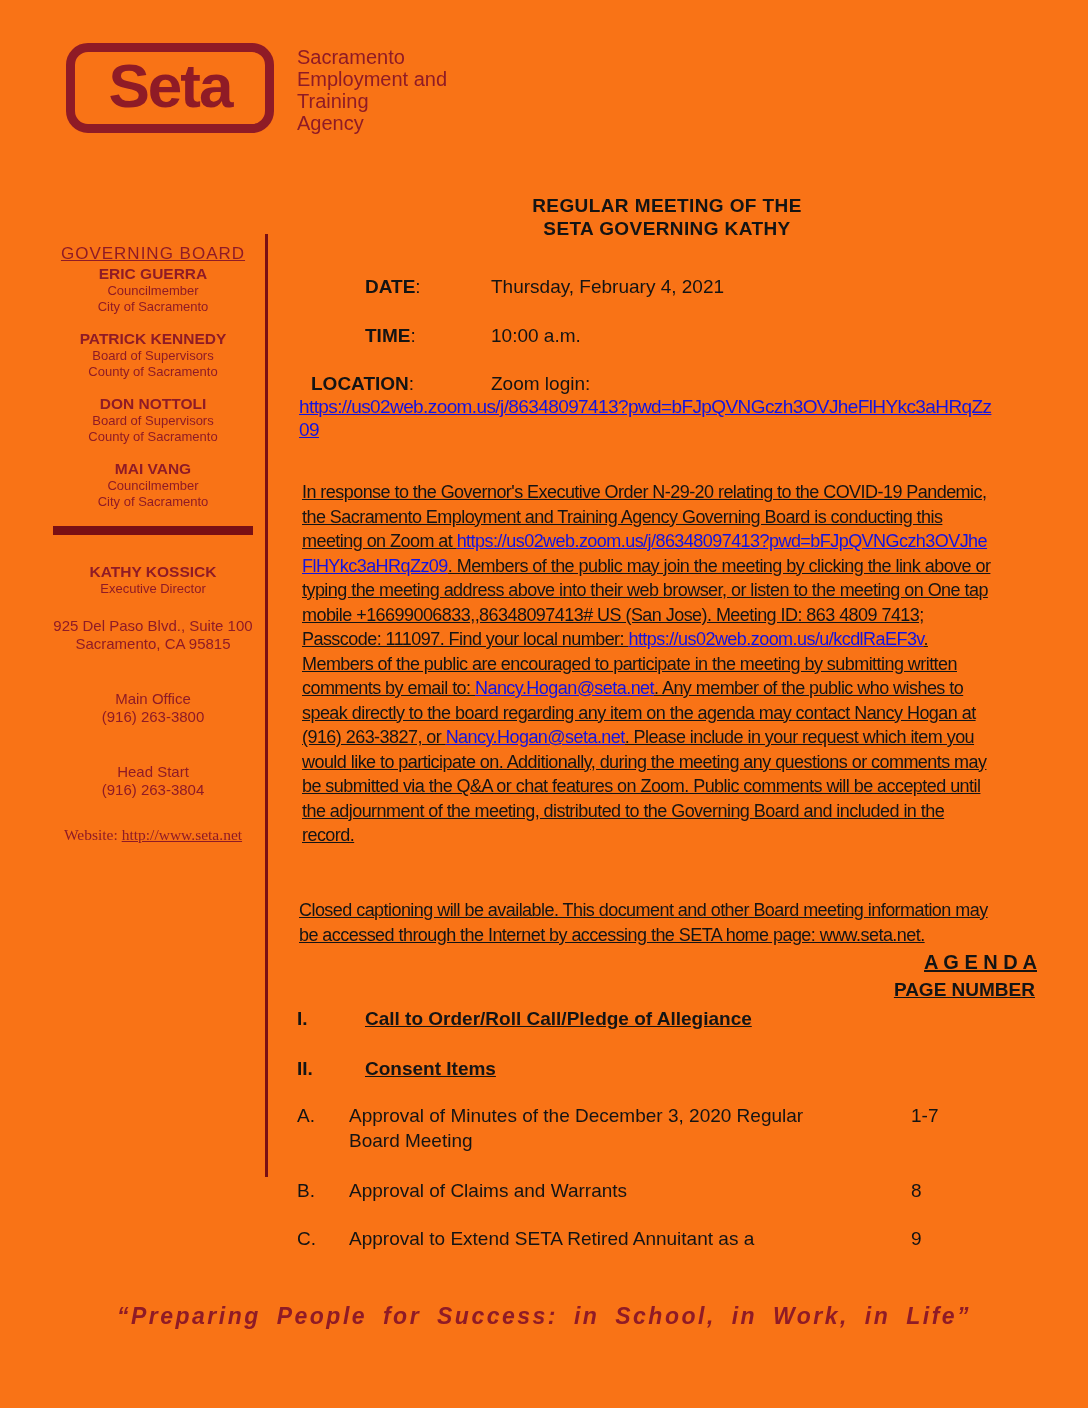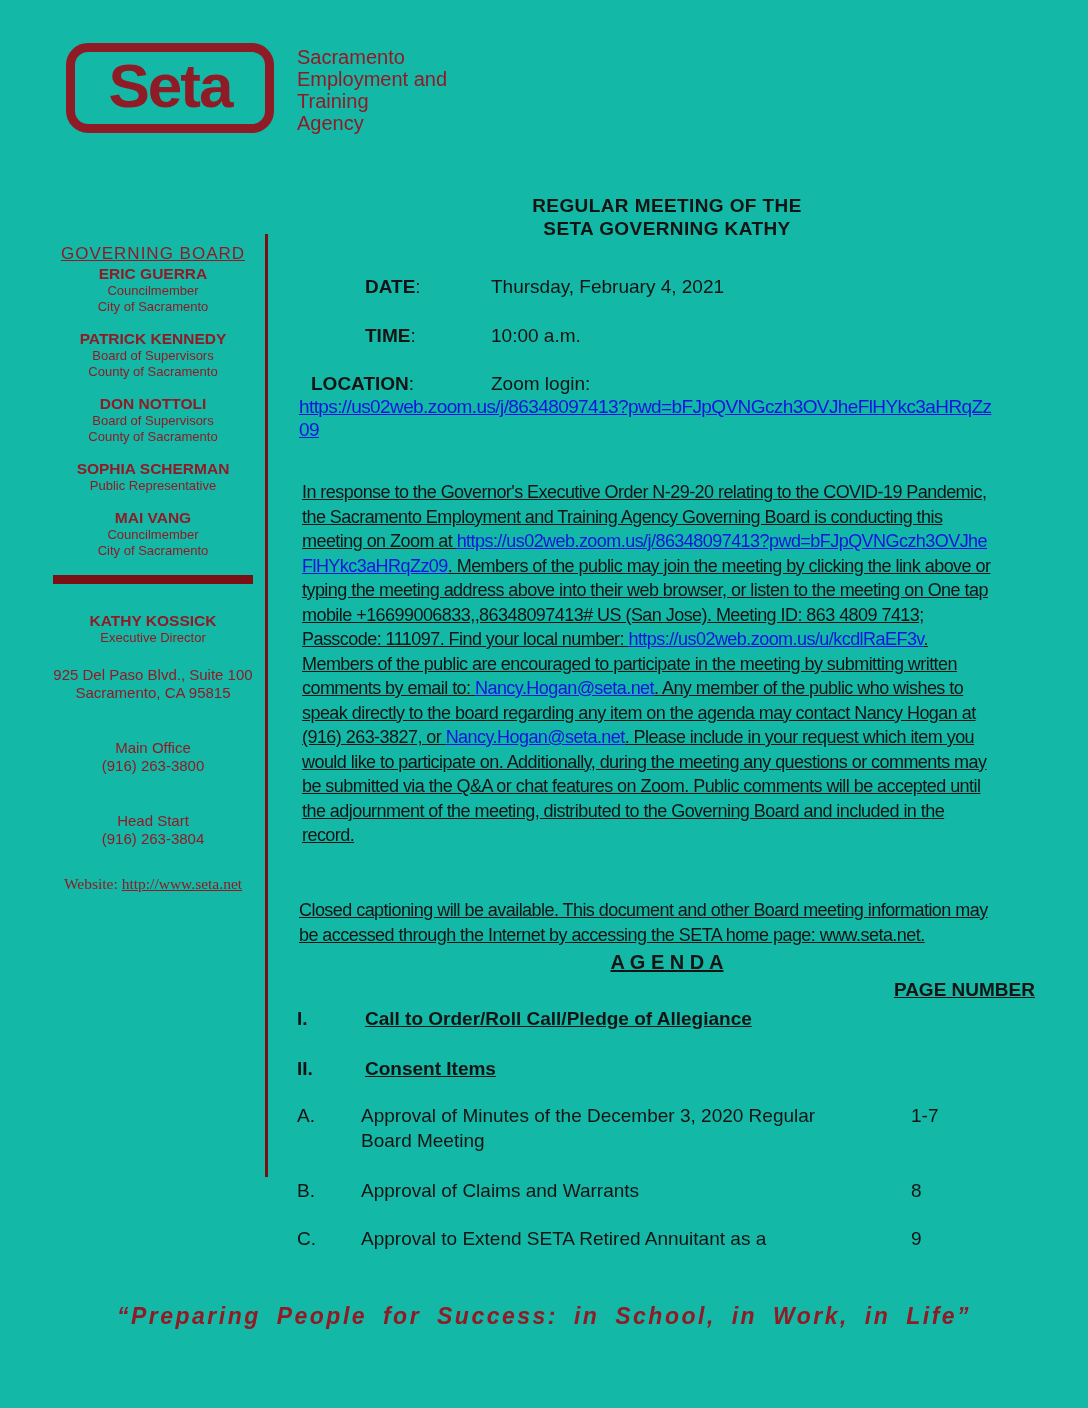--- a/index.html
+++ b/index.html
@@ -6,21 +6,21 @@
     --maroon:#8f1b26;
     --maroon-dark:#7a1014;
     --link-blue:#1414e0;
     --text-black:#141414;
   }
   html,body{margin:0;padding:0;background:#e8e8e8;}
   .page{
     position:relative;
     width:1088px;height:1408px;
     margin:0 auto;
-    background:#14b8a6;
+    background:#f97316;
     font-family:"Liberation Sans", sans-serif;
     color:var(--text-black);
     overflow:hidden;
   }
   
   .logo-box{
     position:absolute;left:66px;top:43px;width:190px;height:72px;
     border:9px solid var(--maroon);
     border-radius:22px;
     display:flex;align-items:center;justify-content:center;
@@ -89,32 +89,32 @@
     font-size:18px;letter-spacing:-0.55px;line-height:24.5px;
   }
   .notice span{text-decoration:underline;}
   .notice a{word-break:break-all;}
   .captioning{
     position:absolute;left:2px;top:686px;width:694px;
     font-size:18px;letter-spacing:-0.55px;line-height:25px;
     text-decoration:underline;
   }
   .agenda-title{
-    position:absolute;top:757px;width:100%;text-align:center;
+    position:absolute;top:757px;width:100%;text-align:right;
     font-size:20px;font-weight:bold;text-decoration:underline;
   }
   .page-label{
     position:absolute;top:785px;right:2px;
     font-size:19px;font-weight:bold;text-decoration:underline;
   }
   .ag-row{position:absolute;width:100%;font-size:19px;line-height:25px;}
   .ag-row .num{position:absolute;left:0;font-weight:bold;}
   .ag-row .ltr{position:absolute;left:0;}
   .ag-row .ttl{position:absolute;left:68px;font-weight:bold;text-decoration:underline;}
-  .ag-row .txt{position:absolute;left:64px;width:530px;}
+  .ag-row .txt{position:absolute;left:52px;width:530px;}
   .ag-row .txt .l2.indent{padding-left:7px;}
   .ag-row .pg{position:absolute;left:614px;width:80px;text-align:left;}
   .sec-1{top:812px;}
   .sec-2{top:862px;}
   .item-a{top:909px;}
   .item-b{top:984px;}
   .item-c{top:1032px;}
   
   .footer-quote{
     position:absolute;left:0;top:1303px;width:100%;
@@ -150,24 +150,20 @@
       <div class="name">PATRICK KENNEDY</div>
       <div class="sub">Board of Supervisors</div>
       <div class="sub">County of Sacramento</div>
     </div>
     <div class="member">
       <div class="name">DON NOTTOLI</div>
       <div class="sub">Board of Supervisors</div>
       <div class="sub">County of Sacramento</div>
     </div>
     <div class="member">
-      <div class="name">SOPHIA SCHERMAN</div>
-      <div class="sub">Public Representative</div>
-    </div>
-    <div class="member">
       <div class="name">MAI VANG</div>
       <div class="sub">Councilmember</div>
       <div class="sub">City of Sacramento</div>
     </div>
 
     <div class="sb-divider"></div>
 
     <div class="director">
       <div class="name">KATHY KOSSICK</div>
       <div class="sub">Executive Director</div>

